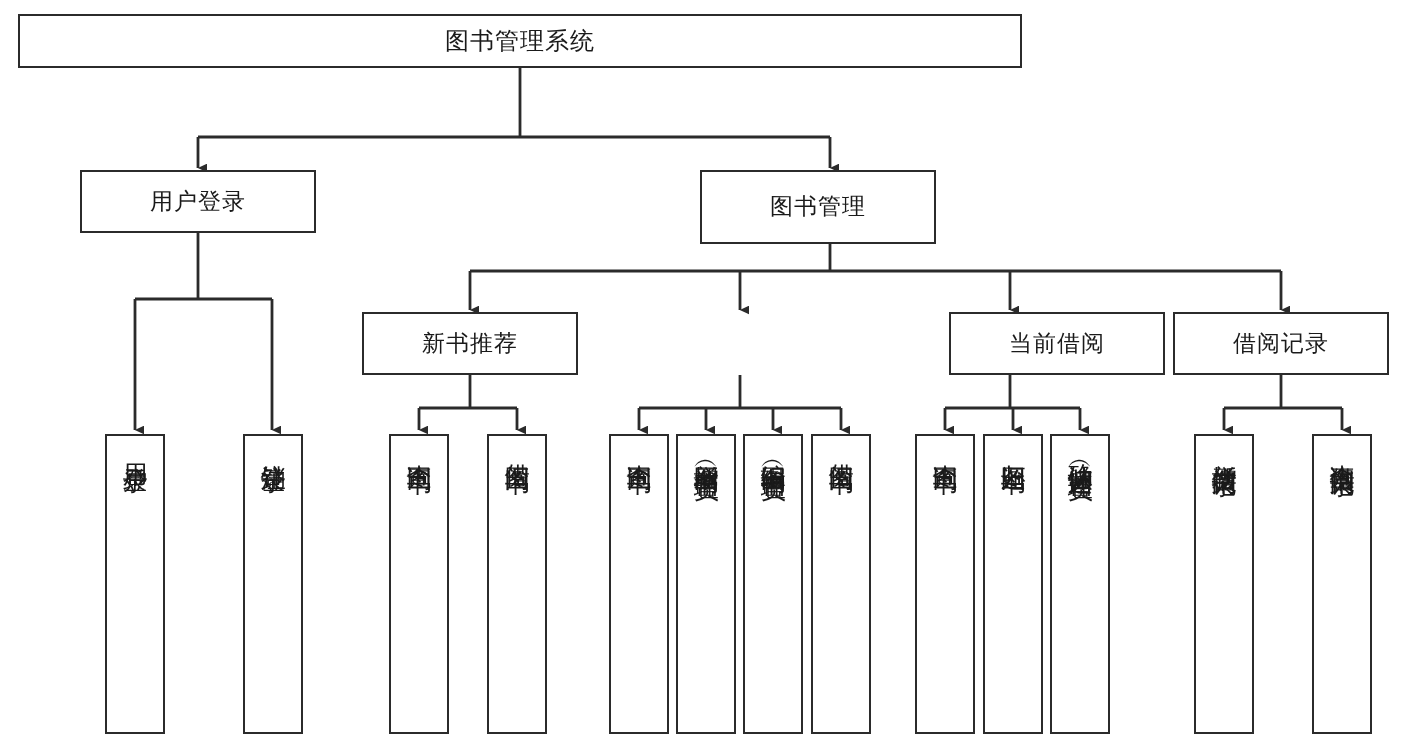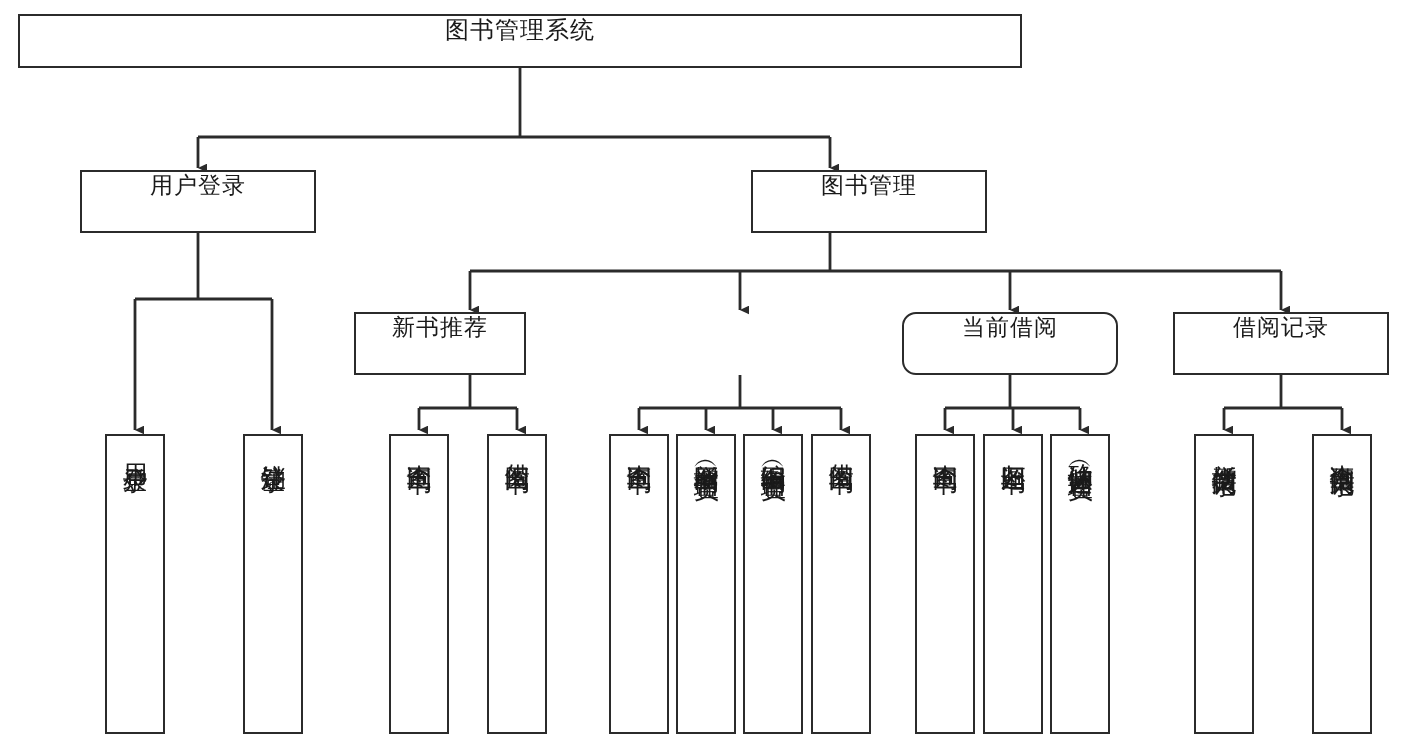--- a/index.html
+++ b/index.html
@@ -25,21 +25,21 @@
     width: 1405px;
     height: 747px;
     pointer-events: none;
   }
   .node {
     position: absolute;
     box-sizing: border-box;
     background: #ffffff;
     border: 2.5px solid #2b2b2b;
     display: flex;
-    align-items: flex-start;
+    align-items: center;
     justify-content: center;
     color: #1a1a1a;
   }
   .node.horiz {
     font-size: 23px;
     letter-spacing: 1px;
     line-height: 1.2;
   }
   .node.root {
     font-size: 24px;
@@ -125,28 +125,28 @@
     </g>
   </svg>
 
   <div class="node horiz root" style="left:18px; top:14px; width:1004px; height:54px;">
     <span>图书管理系统</span>
   </div>
 
   <div class="node horiz" style="left:80px; top:170px; width:236px; height:63px;">
     <span>用户登录</span>
   </div>
-  <div class="node horiz" style="left:751px; top:170px; width:236px; height:63px;">
+  <div class="node horiz" style="left:700px; top:170px; width:236px; height:74px;">
     <span>图书管理</span>
   </div>
 
-  <div class="node horiz" style="left:354px; top:312px; width:172px; height:63px;">
+  <div class="node horiz" style="left:362px; top:312px; width:216px; height:63px;">
     <span>新书推荐</span>
   </div>
-  <div class="node horiz" style="left:902px; top:312px; width:216px; height:63px;border-radius:14px;">
+  <div class="node horiz" style="left:949px; top:312px; width:216px; height:63px;">
     <span>当前借阅</span>
   </div>
   <div class="node horiz" style="left:1173px; top:312px; width:216px; height:63px;">
     <span>借阅记录</span>
   </div>
 
   <div class="node leaf" style="left:105px; top:434px; width:60px; height:300px;">
     <span class="leaf-label">用户登录</span>
   </div>
   <div class="node leaf" style="left:243px; top:434px; width:60px; height:300px;">

